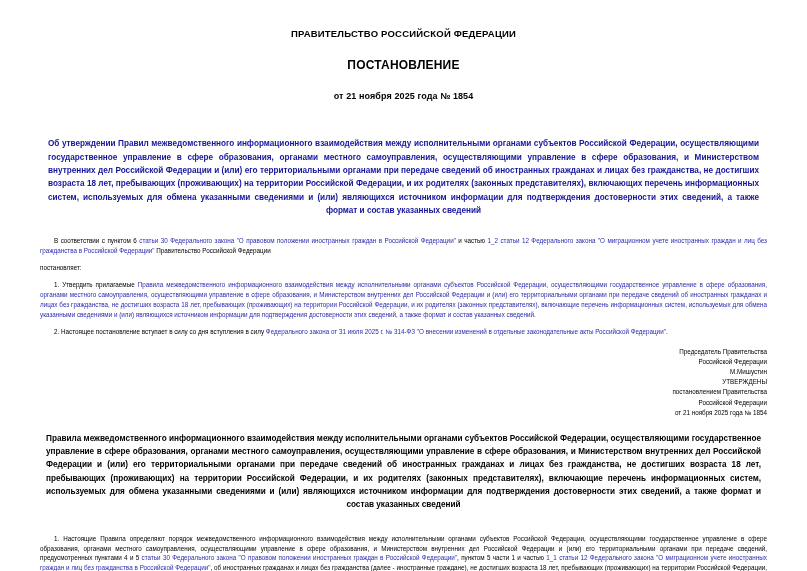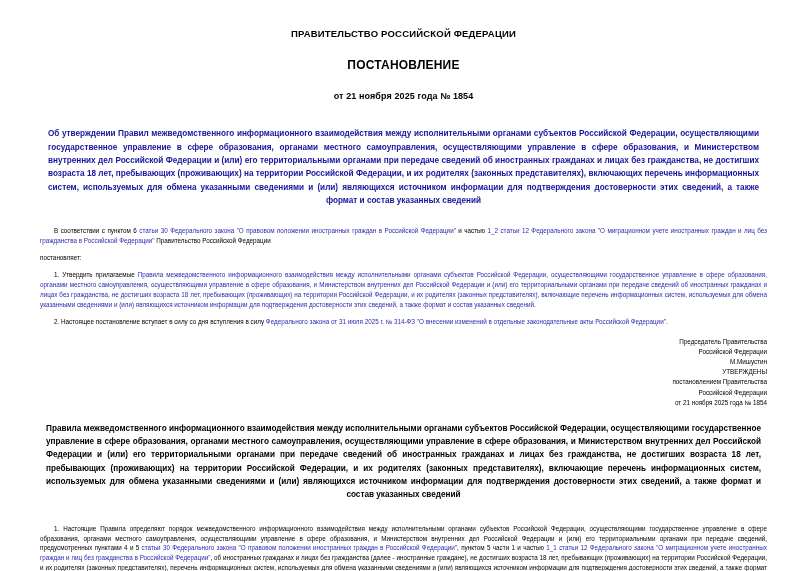--- a/index.html
+++ b/index.html
@@ -42,21 +42,21 @@
   }
   .doc-header .number {
     font-size: 9px;
     font-weight: bold;
     margin-top: 19px;
     letter-spacing: 0.1px;
   }
 
   
   .doc-title {
-    margin-top: 26px;
+    margin-top: 36px;
     text-align: center;
     font-size: 8.2px;
     font-weight: bold;
     line-height: 1.62;
     color: #16169c;
     padding: 0 8px;
     text-align: justify;
     text-align-last: center;
   }
 

